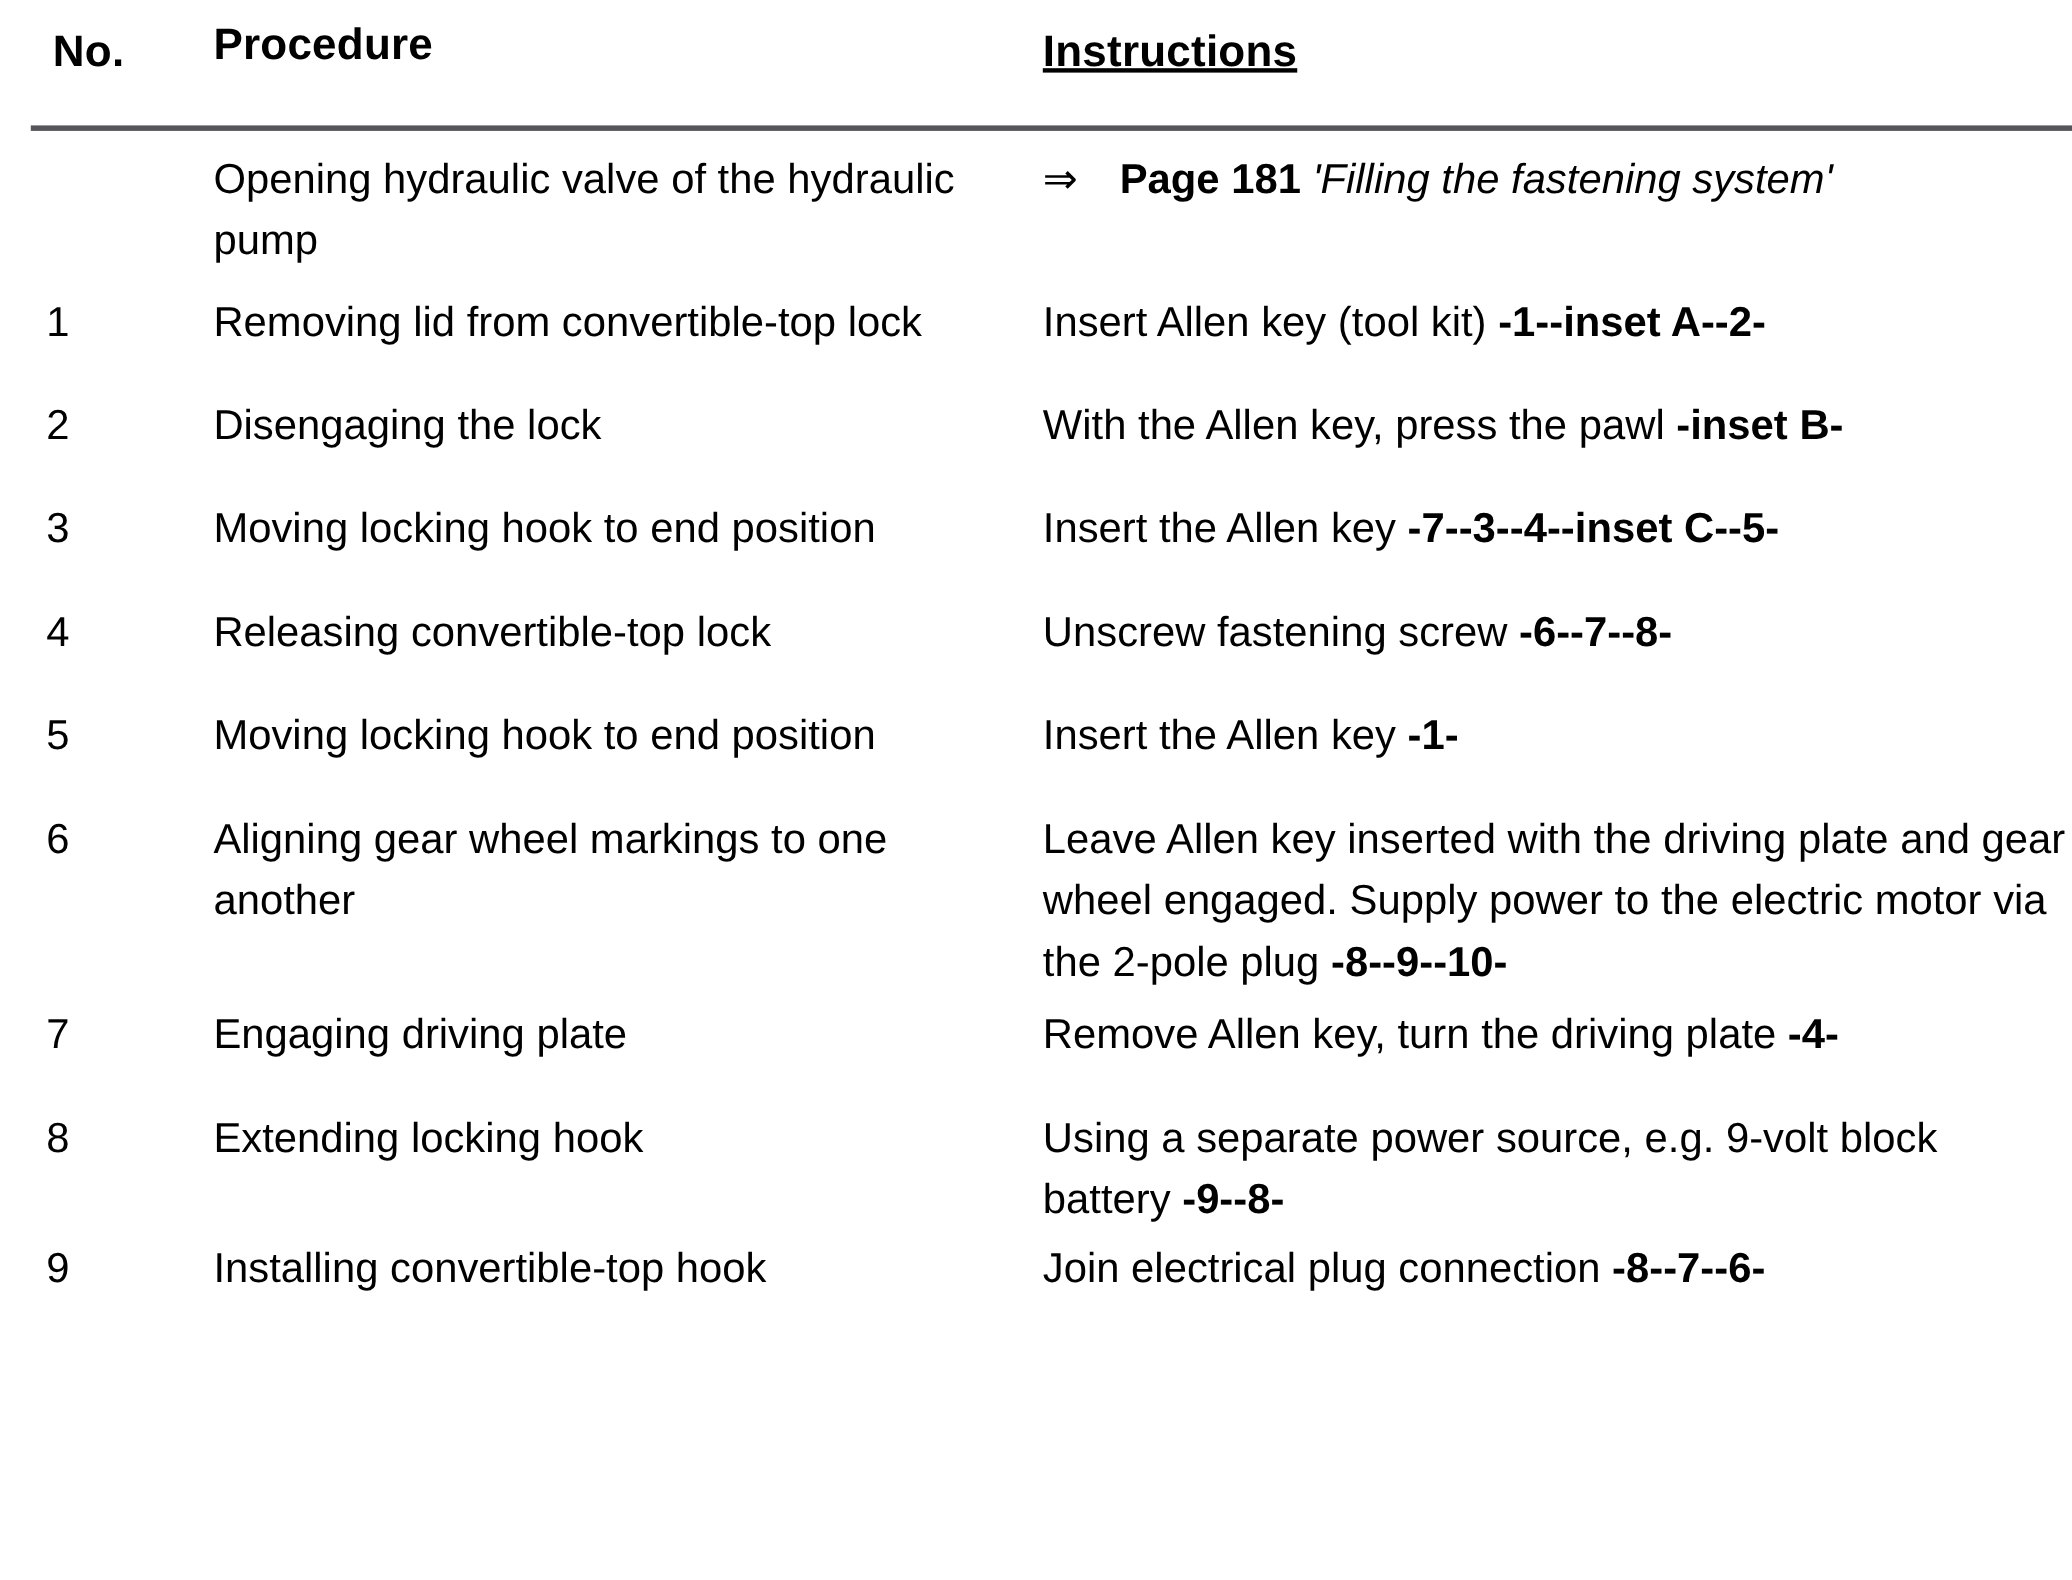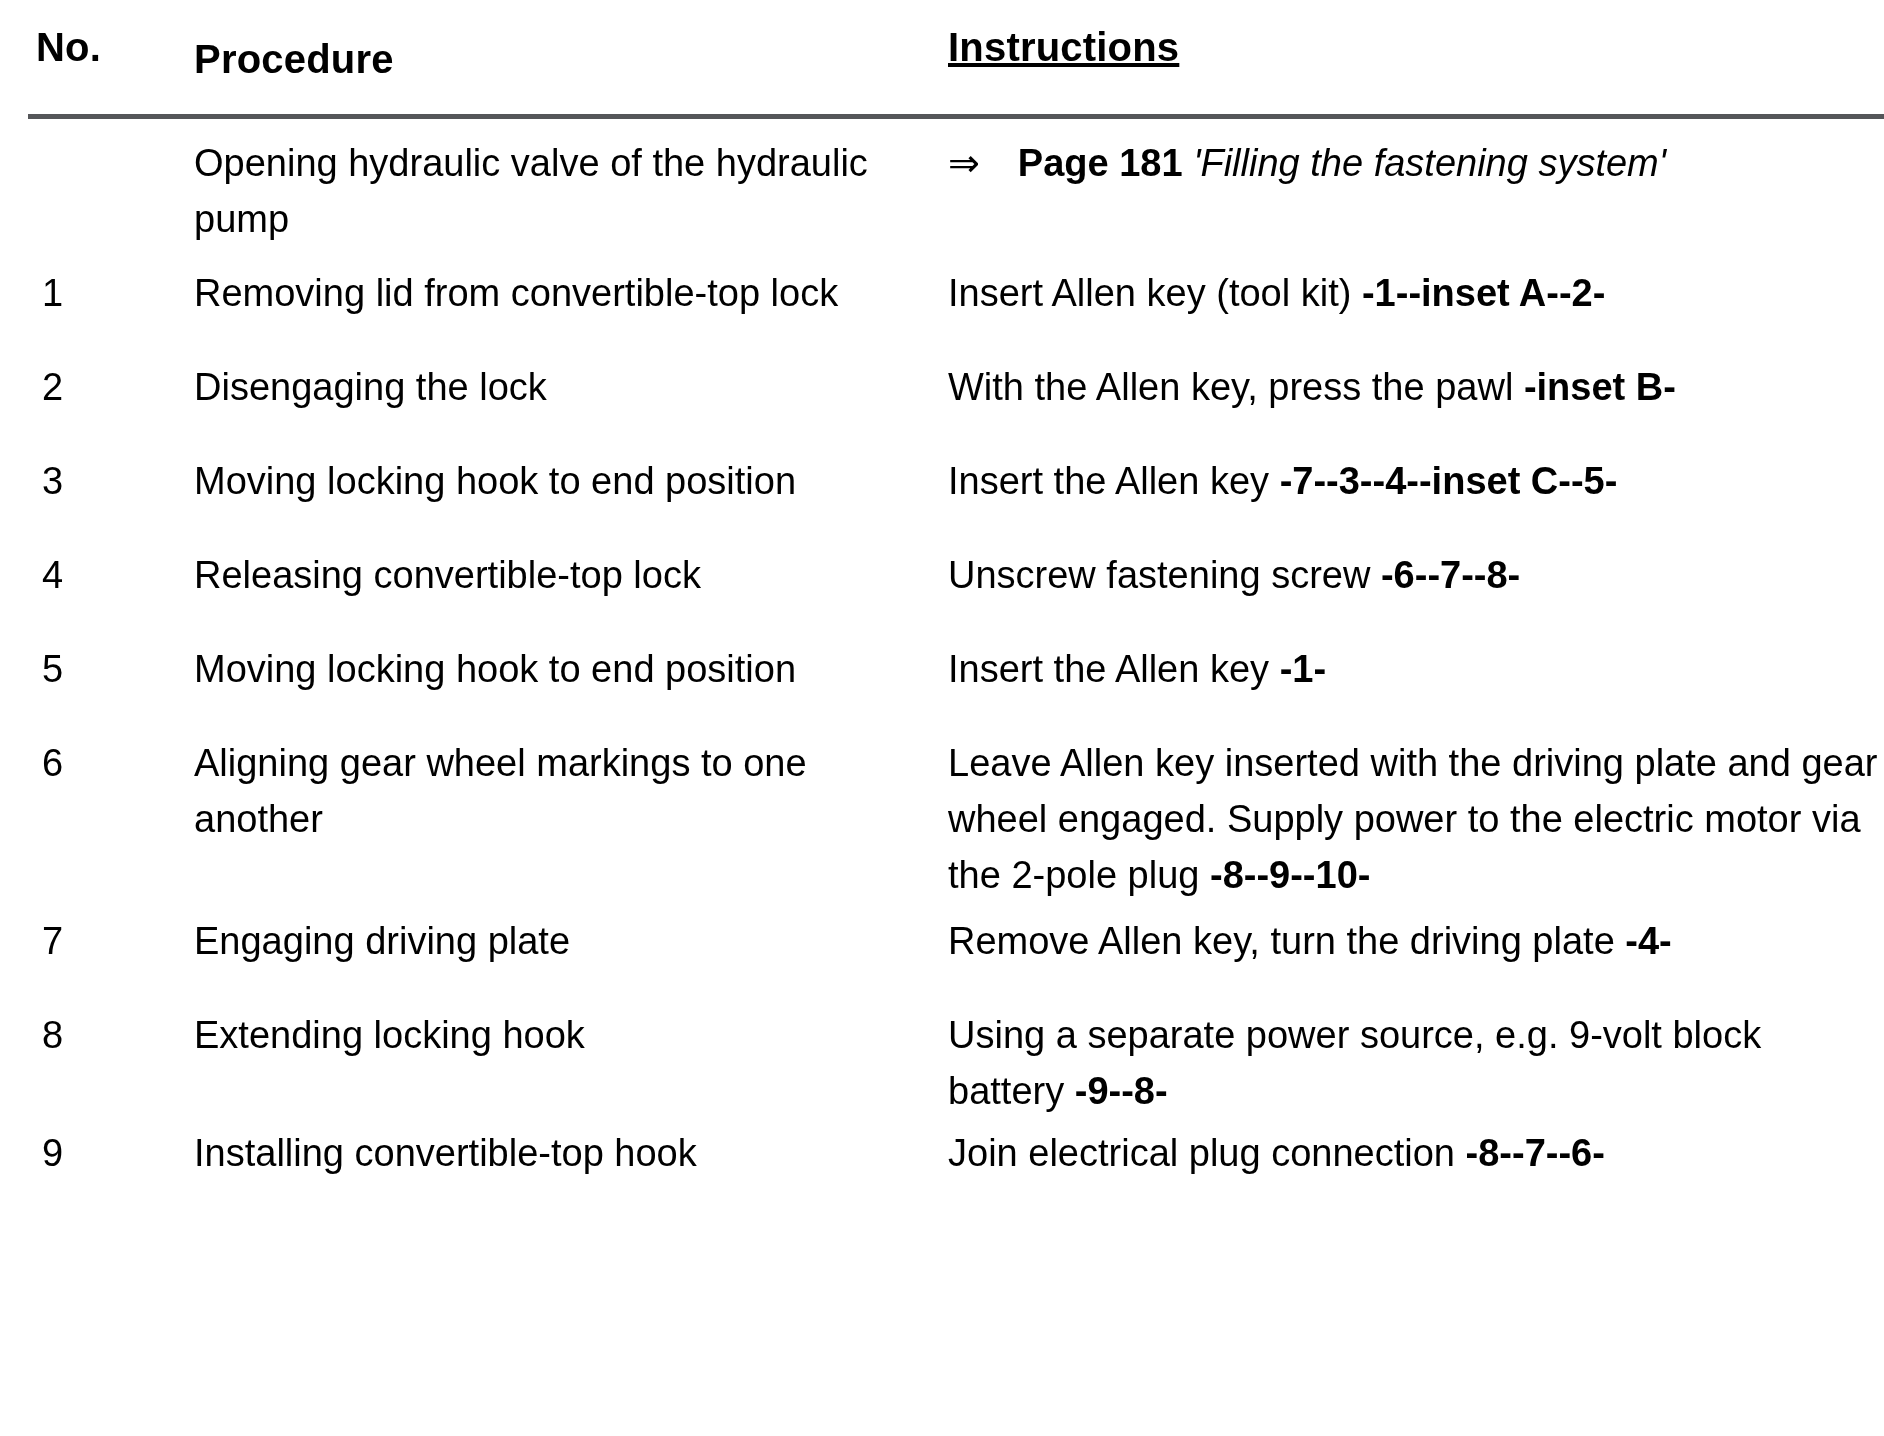--- a/index.html
+++ b/index.html
@@ -33,22 +33,22 @@
     height: 78px;
   }
   .head-cell {
     position: absolute;
     font-weight: bold;
     font-size: 40px;
     line-height: 46px;
     letter-spacing: 0.2px;
     white-space: nowrap;
   }
-  .head-no        { left: 36px;  top: 6px; }
-  .head-procedure { left: 194px; top: 18px; }
+  .head-no        { left: 48px;  top: 6px; }
+  .head-procedure { left: 194px; top: 0; }
   .head-instr     { left: 948px; top: 6px; text-decoration: underline; }
 
   .head-rule {
     position: absolute;
     top: 96px;
     left: 28px;
     right: 0;
     height: 5px;
     background: #555659;
   }

